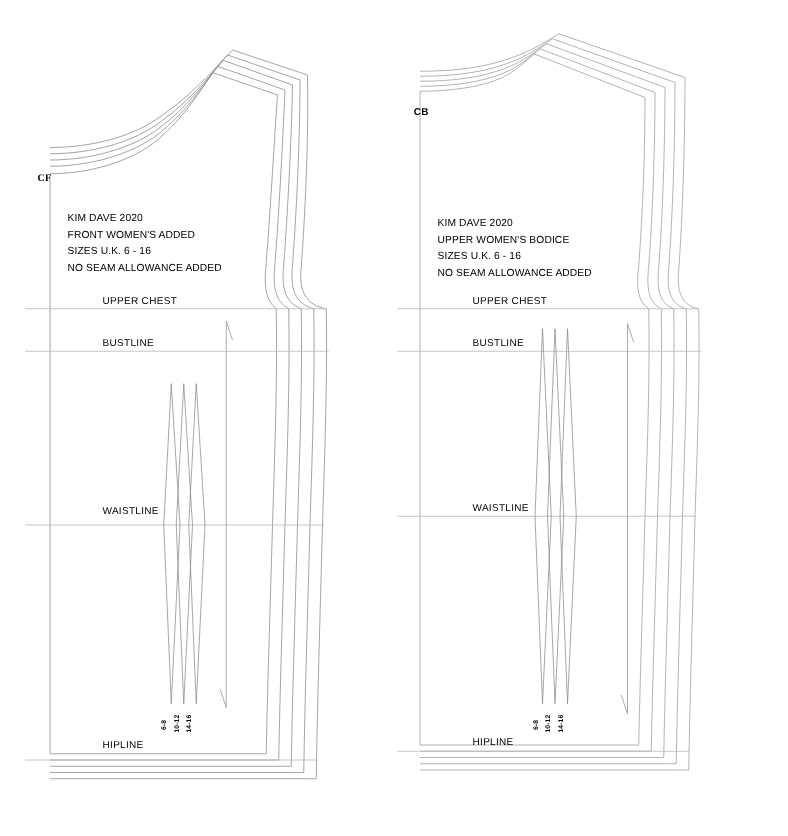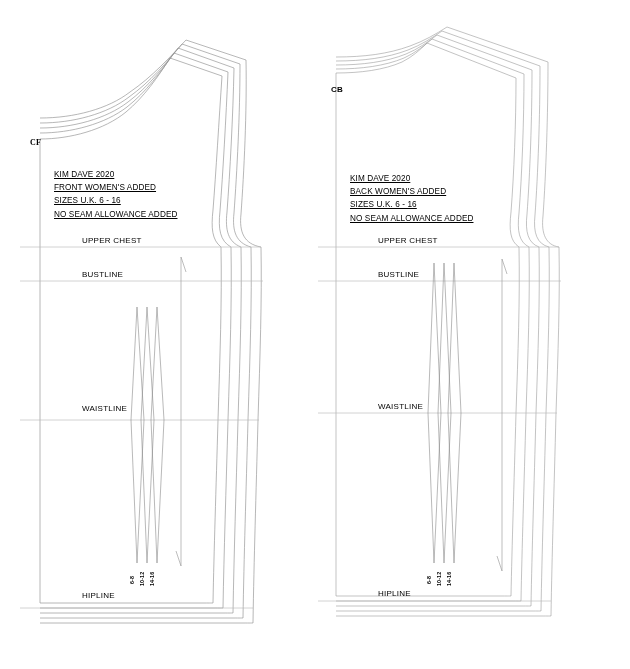--- a/index.html
+++ b/index.html
@@ -14,21 +14,21 @@
   .marker{
     position:absolute;
     font-family:"Liberation Sans", sans-serif;
     font-size:8px;font-weight:bold;color:#000;
     letter-spacing:.2px;white-space:nowrap;text-align:center;
   }
   .block-info{
     position:absolute;
     font-family:"Liberation Sans", sans-serif;
     font-size:8.2px;color:#000;line-height:13.2px;
-    white-space:nowrap;letter-spacing:.1px;text-decoration:underline;
+    white-space:nowrap;letter-spacing:.1px;
   }
   .guide-label{
     position:absolute;
     font-family:"Liberation Sans", sans-serif;
     font-size:8px;color:#000;white-space:nowrap;letter-spacing:.25px;padding-left:28px;
   }
   .size-tick{
     position:absolute;
     font-family:"Liberation Sans", sans-serif;
     font-size:5.4px;color:#000;white-space:nowrap;
@@ -206,21 +206,21 @@
   <div class="guide-label" style="left:54px;top:591px;">HIPLINE</div>
 
   <div class="size-tick" style="left:135px;top:578px;">6-8</div>
   <div class="size-tick" style="left:145px;top:580px;">10-12</div>
   <div class="size-tick" style="left:155px;top:580px;">14-16</div>
 
   <div class="marker" style="left:331px;top:85px;">CB</div>
 
   <div class="block-info" style="left:350px;top:172px;">
     <div>KIM DAVE 2020</div>
-    <div>BACK WOMEN'S ADDED</div>
+    <div>UPPER WOMEN'S BODICE</div>
     <div>SIZES U.K. 6 - 16</div>
     <div>NO SEAM ALLOWANCE ADDED</div>
   </div>
 
   <div class="guide-label" style="left:350px;top:236px;">UPPER CHEST</div>
   <div class="guide-label" style="left:350px;top:270px;">BUSTLINE</div>
   <div class="guide-label" style="left:350px;top:402px;">WAISTLINE</div>
   <div class="guide-label" style="left:350px;top:589px;">HIPLINE</div>
 
   <div class="size-tick" style="left:432px;top:578px;">6-8</div>

